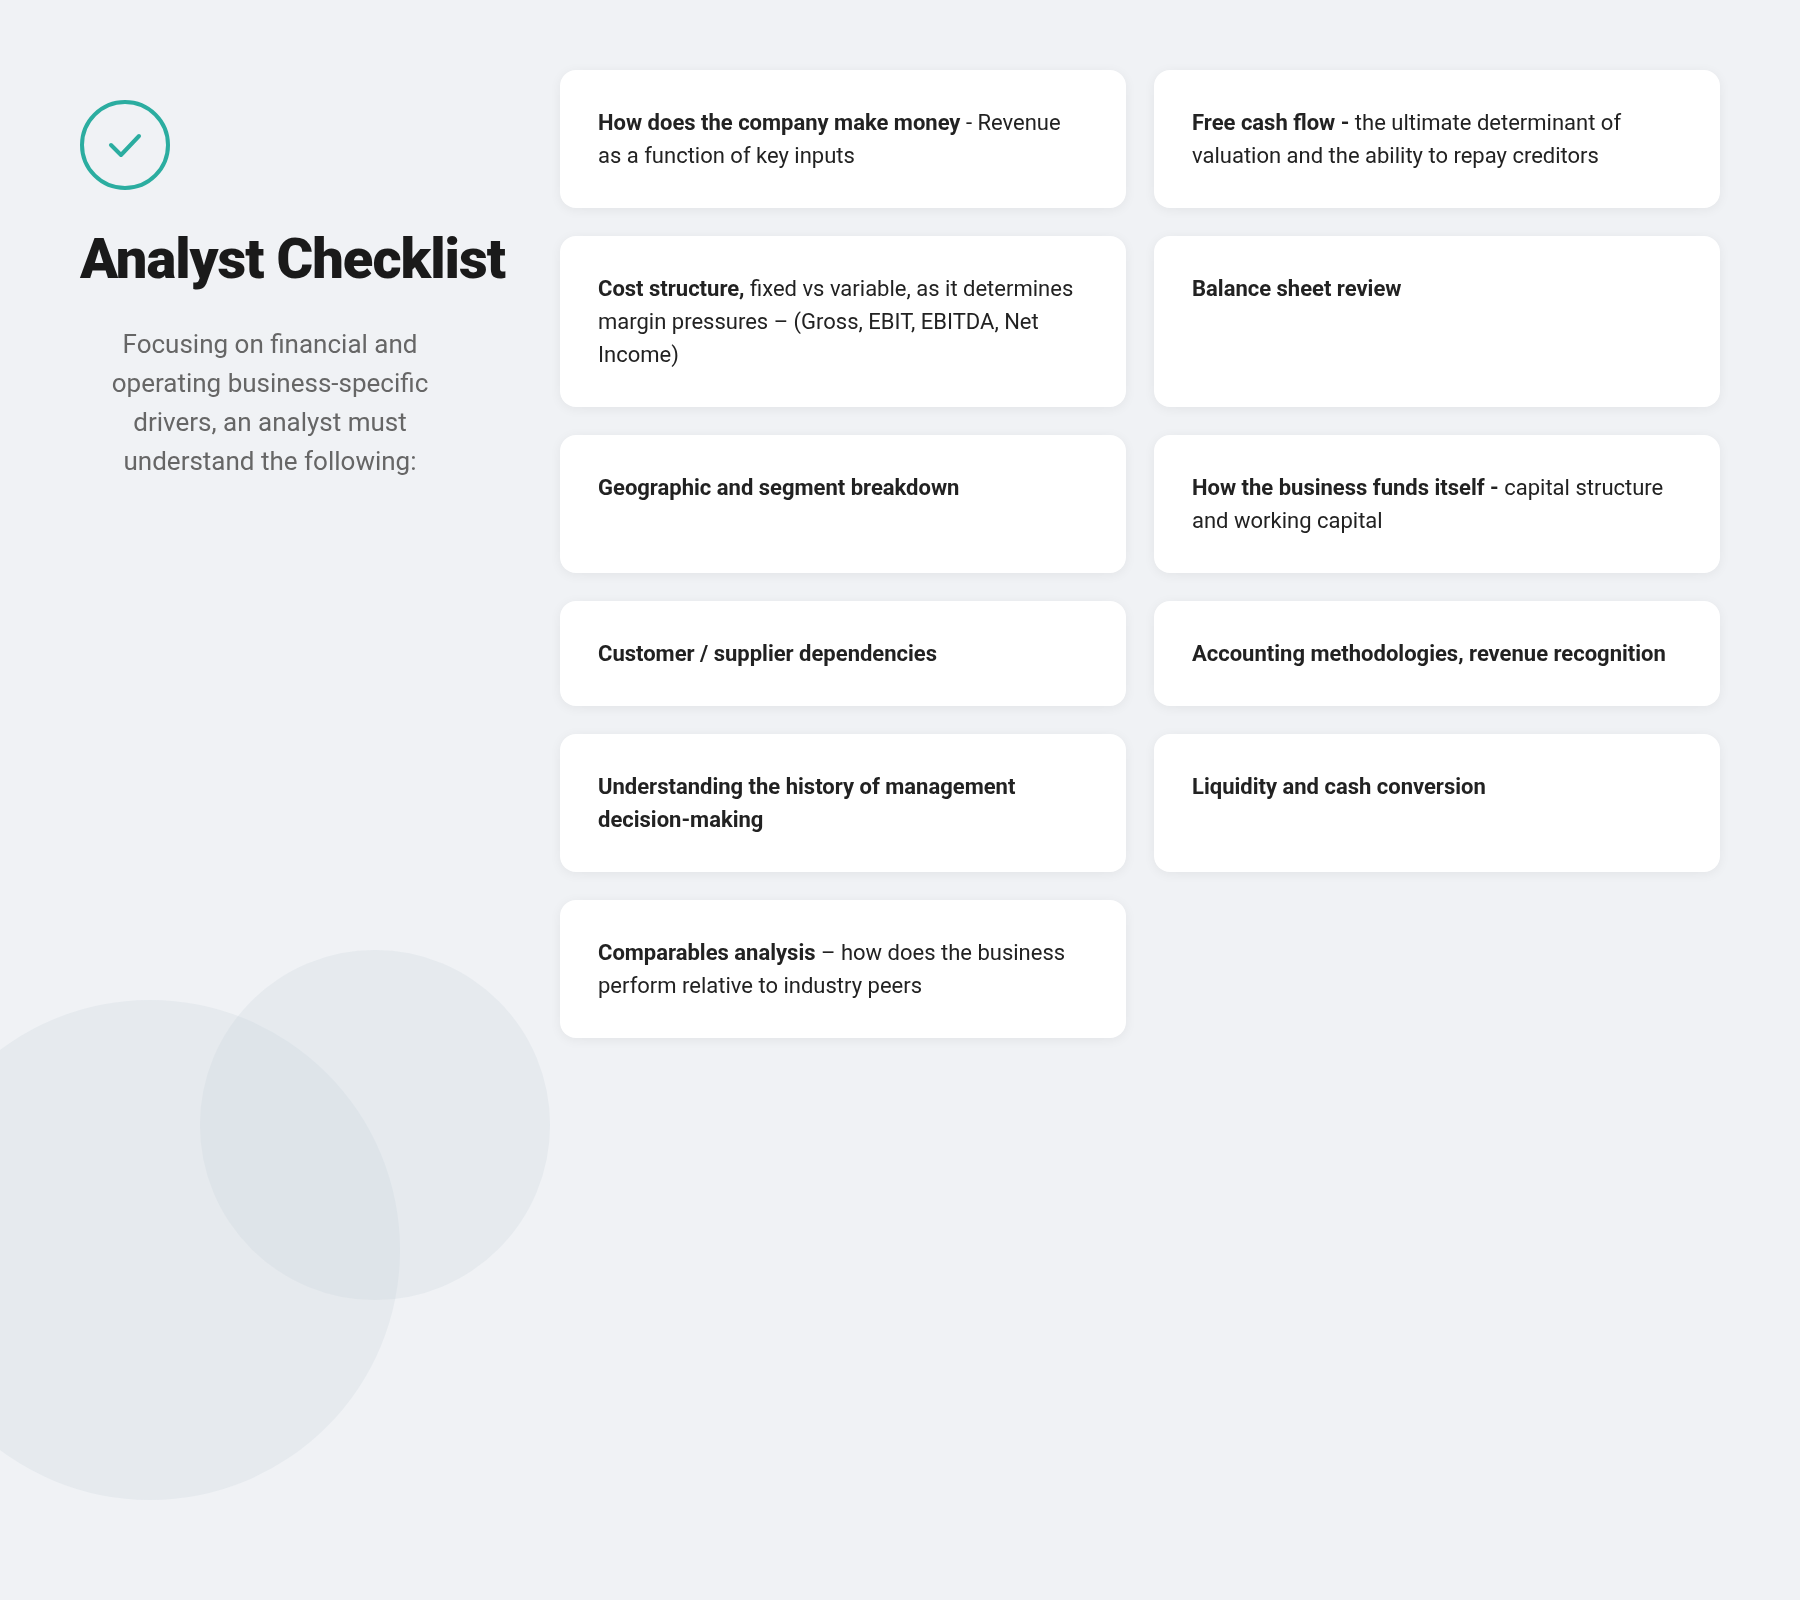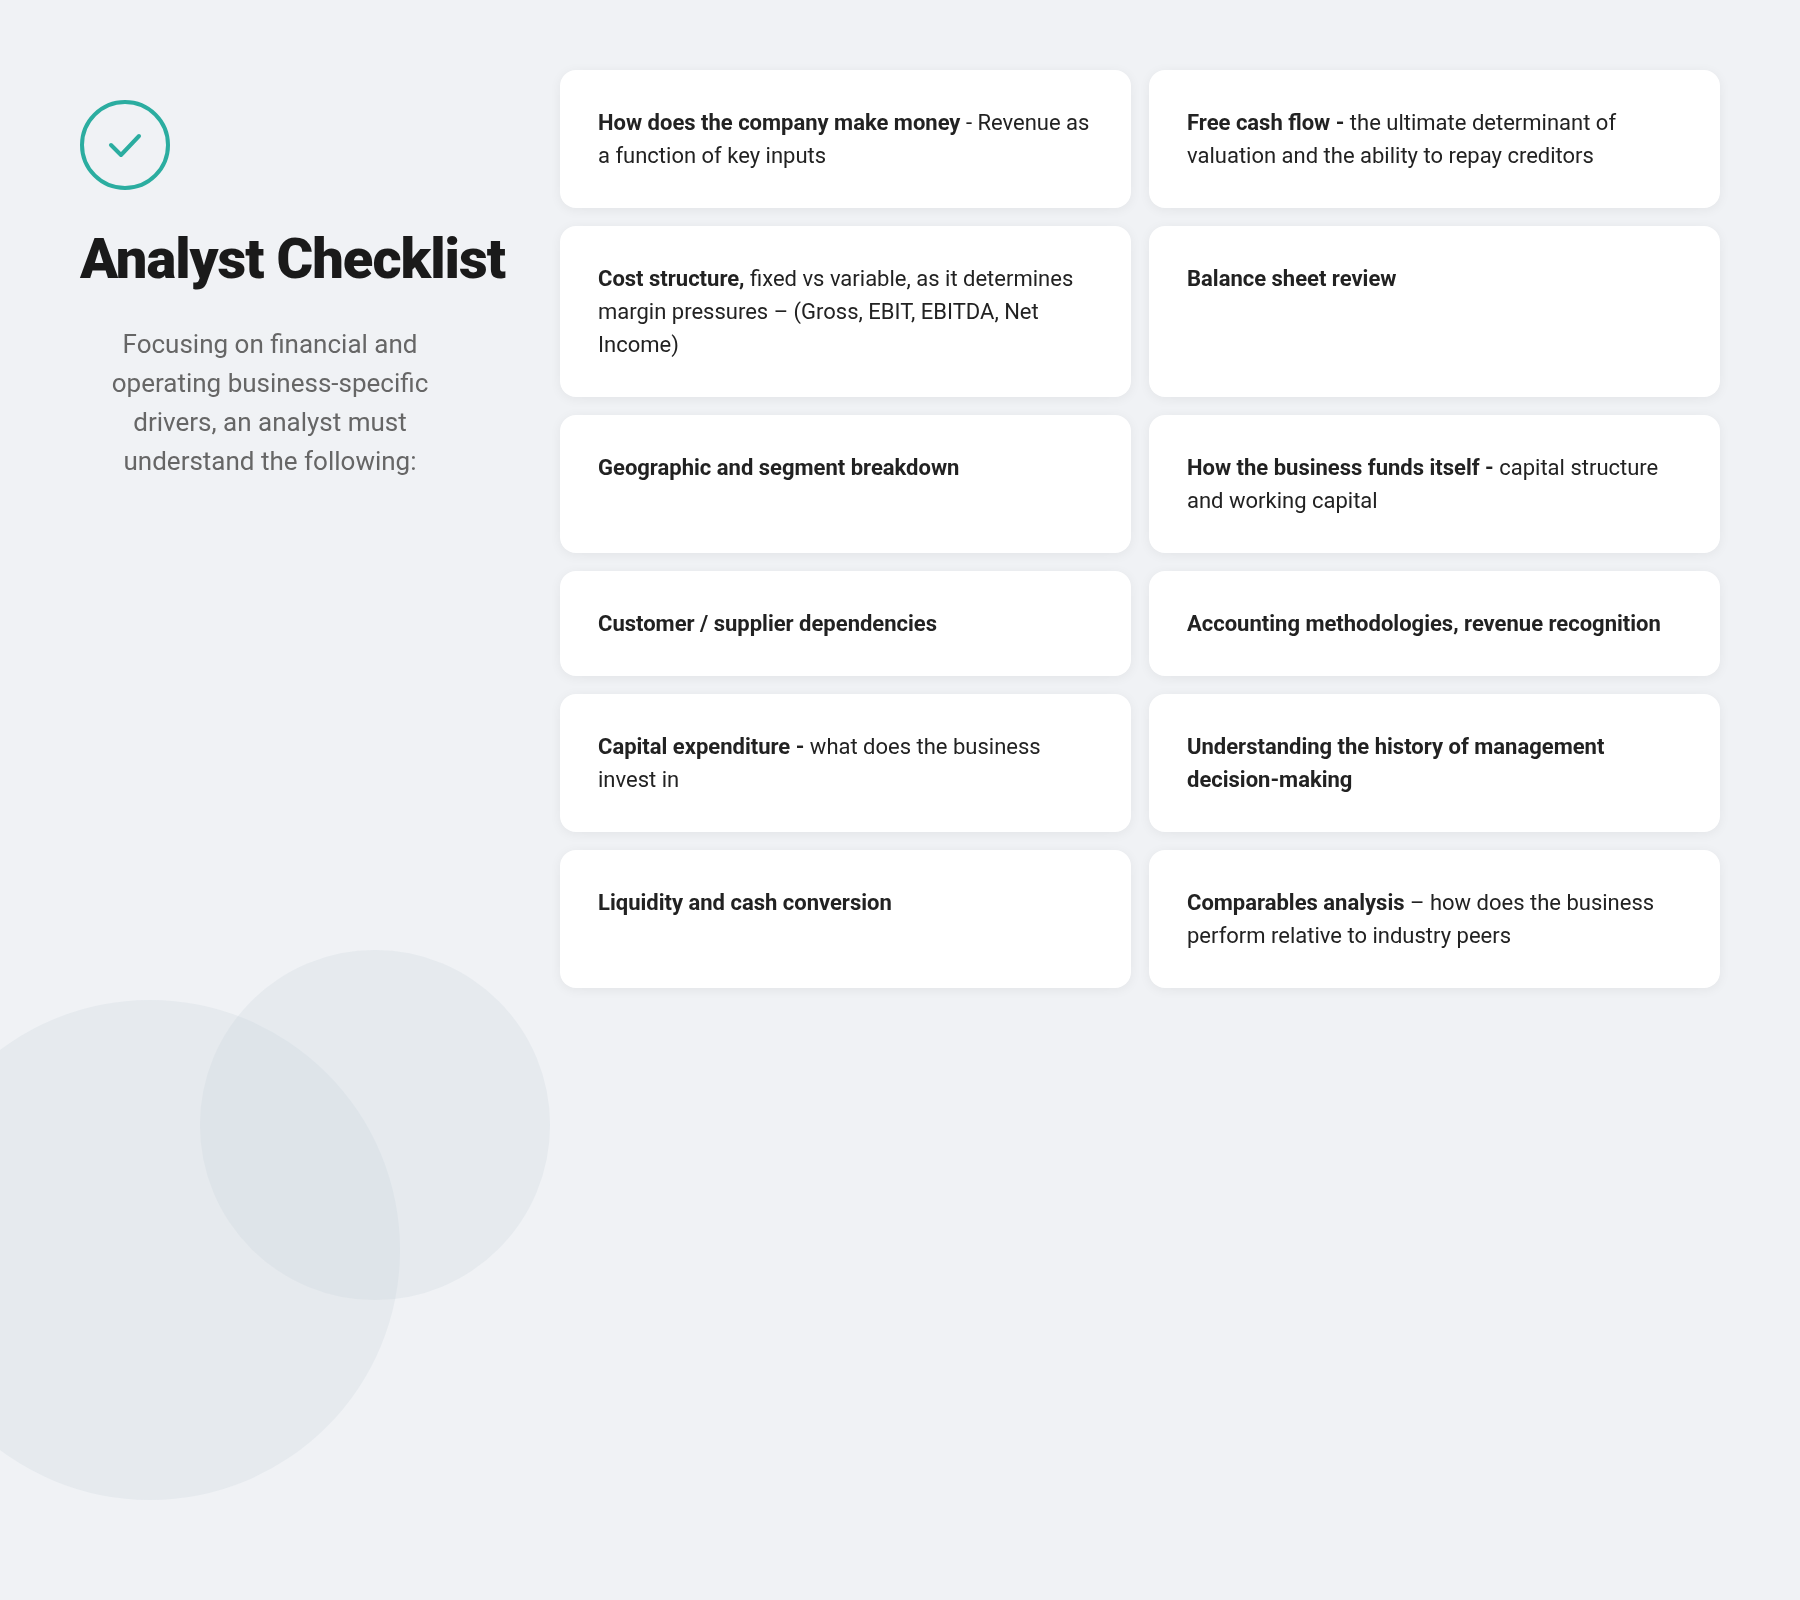--- a/index.html
+++ b/index.html
@@ -79,21 +79,21 @@
       line-height: 1.5;
       font-weight: 400;
       max-width: 380px;
       text-align: center;
     }
 
     .right-panel {
       flex: 1;
       display: grid;
       grid-template-columns: 1fr 1fr;
-      gap: 18px;
+      gap: 28px;
       padding-top: 10px;
     }
 
     .card {
       background: #fff;
       border-radius: 16px;
       padding: 36px 38px;
       box-shadow: 0 2px 12px rgba(0,0,0,0.06);
       display: flex;
       align-items: flex-start;
@@ -144,23 +144,20 @@
     <div class="card">
       <p class="card-text"><strong>How the business funds itself -</strong> capital structure and working capital</p>
     </div>
     <div class="card">
       <p class="card-text"><strong>Customer / supplier dependencies</strong></p>
     </div>
     <div class="card">
       <p class="card-text"><strong>Accounting methodologies, revenue recognition</strong></p>
     </div>
     <div class="card">
-      <p class="card-text"><strong>Capital expenditure -</strong> what does the business invest in</p>
-    </div>
-    <div class="card">
       <p class="card-text"><strong>Understanding the history of management decision-making</strong></p>
     </div>
     <div class="card">
       <p class="card-text"><strong>Liquidity and cash conversion</strong></p>
     </div>
     <div class="card">
       <p class="card-text"><strong>Comparables analysis</strong> – how does the business perform relative to industry peers</p>
     </div>
   </div>
 

